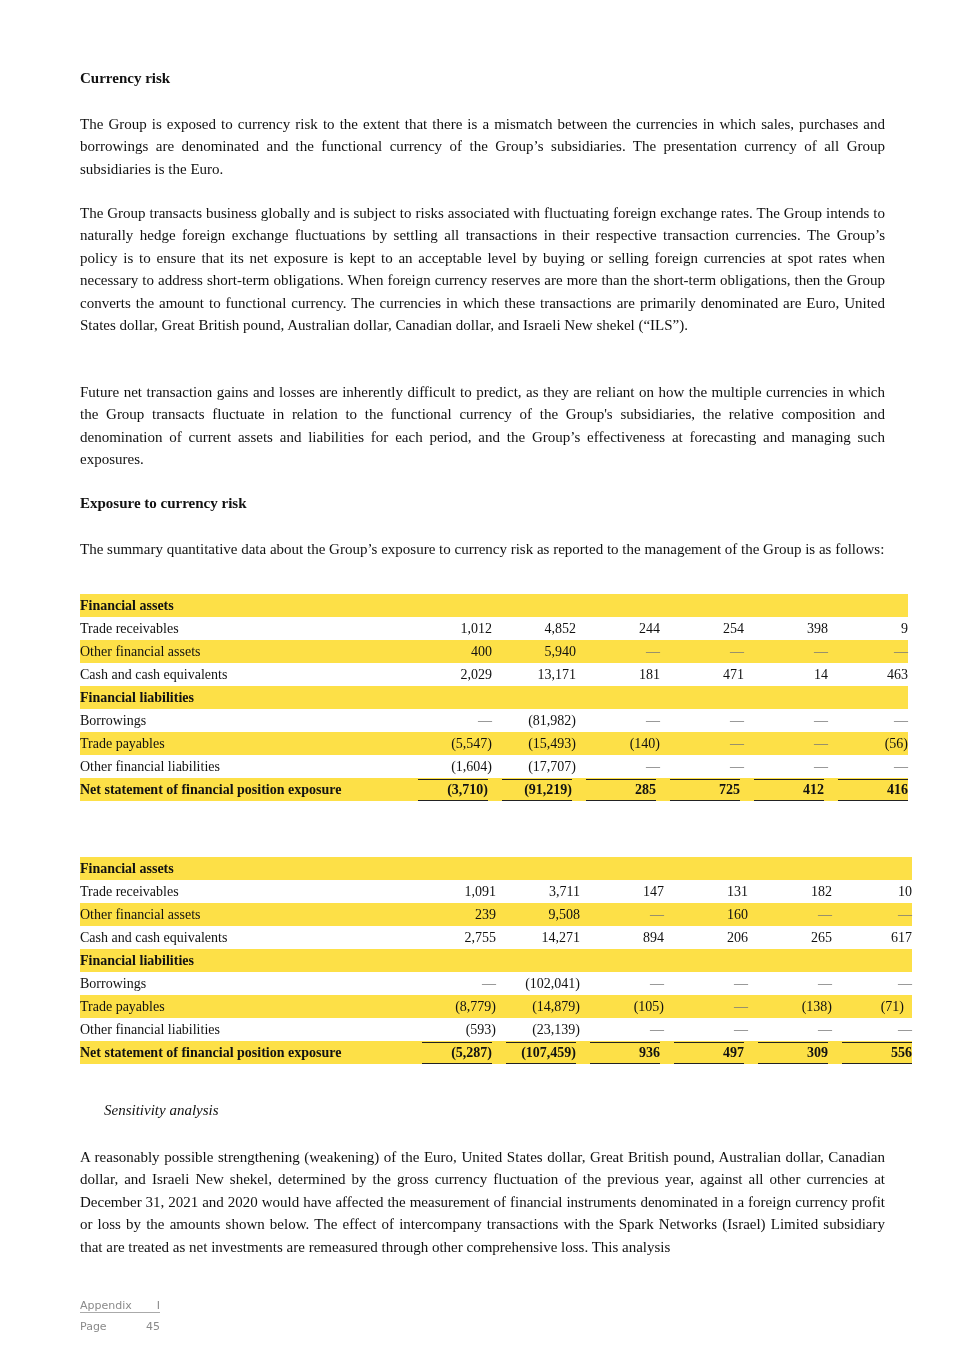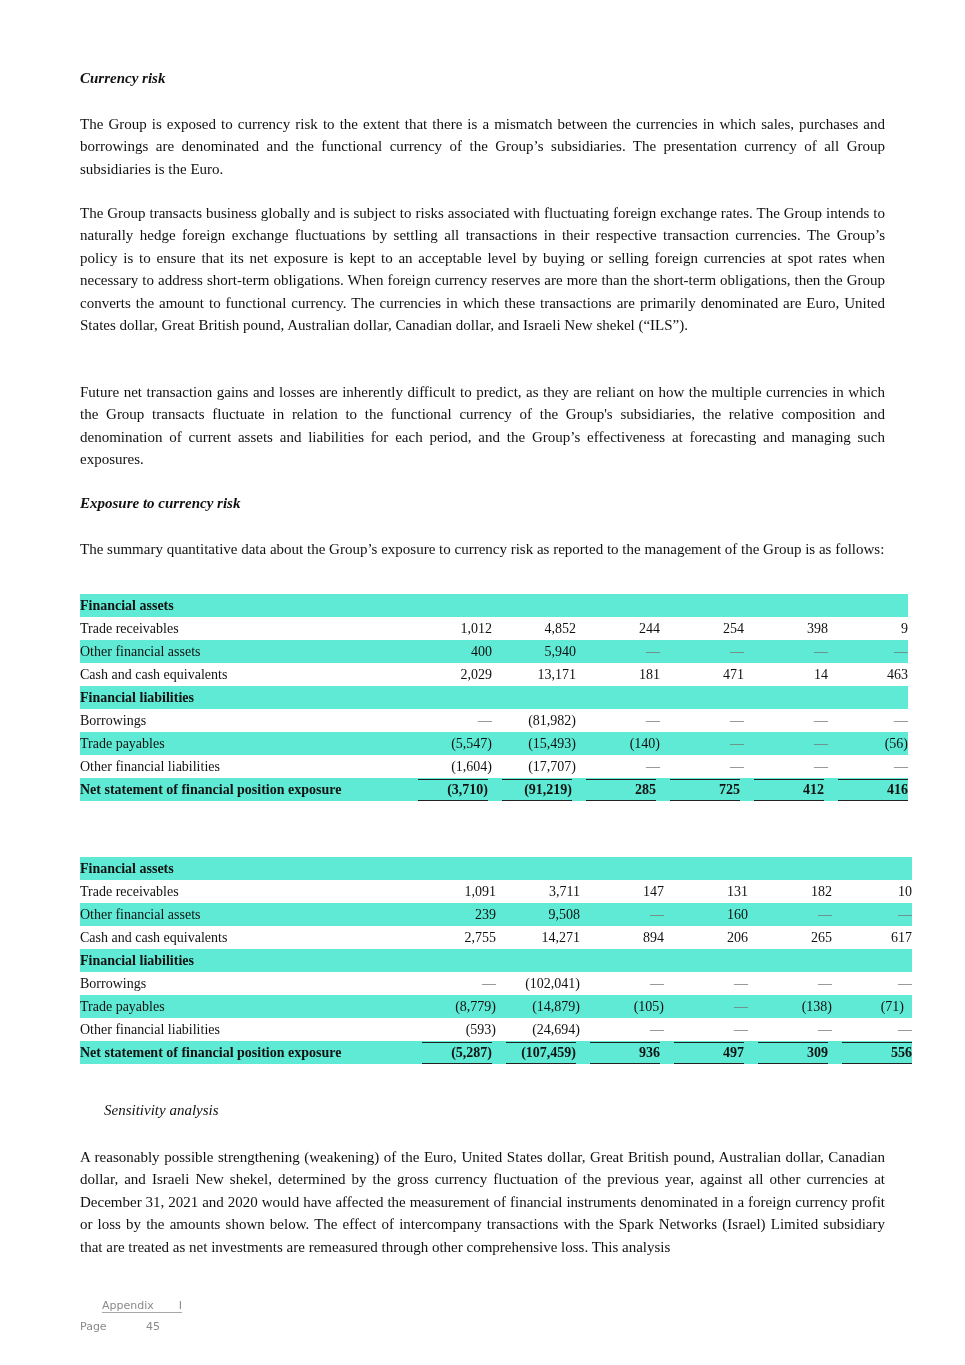--- a/index.html
+++ b/index.html
@@ -1,40 +1,40 @@
 <!DOCTYPE html>
 <html><head>
 <meta charset="utf-8">
 <style>
   html, body { margin: 0; padding: 0; background: #ffffff; }
   body { width: 965px; height: 1365px; position: relative; overflow: hidden;
          font-family: "Liberation Serif", "DejaVu Serif", serif; color: #111; }
   .page { position: absolute; left: 80px; top: 0; width: 805px; }
-  .heading-italic { position: absolute; left: 0; font-style: italic; font-weight: bold; font-size: 15px; }
+  .heading-italic { position: absolute; left: 0; font-weight: bold; font-size: 15px; }
   .subheading-italic { position: absolute; left: 0; font-style: italic; font-size: 15px; margin-left: 24px; }
   .para { position: absolute; left: 0; width: 805px; font-size: 15px; line-height: 22.4px;
           text-align: justify; text-align-last: left; }
   table.fx { position: absolute; left: 0; border-collapse: separate; border-spacing: 0;
              font-size: 14px; }
   table.fx td, table.fx th { padding: 0; height: 23px; line-height: 23px; white-space: nowrap; }
   table.fx th { font-weight: bold; text-align: center; vertical-align: bottom; height: 22px; line-height: 20px; }
   th .hd { display: block; border-bottom: 2px solid #222; margin: 0 4px; }
   th.first .hd { margin-left: 0; text-align: left; padding-left: 4px; }
-  tr.shade td { background: #5eead4; }
+  tr.shade td { background: #fde047; }
   td.label { padding-left: 4px; }
   td.indent { padding-left: 15px; }
   td.sect { font-weight: bold; padding-left: 4px; }
   td.num { text-align: right; padding-right: 6px; }
   td.num span { display: inline-block; }
   tr.total td { font-weight: bold; }
   tr.total td.num .cell { display: block; border-top: 1.5px solid #222; border-bottom: 1.5px solid #222;
                           margin: 0 0 0 10px; padding-right: 0; line-height: 20px; }
   .dash { color: #777; }
   .footer { position: absolute; left: 80px; font-family: "DejaVu Sans", sans-serif; font-size: 11px; color: #8a8a8a; }
-  .footer-appendix { top: 1299px; width: 80px; border-bottom: 1px solid #aaa; display: flex; justify-content: space-between; margin-left: 22px; }
+  .footer-appendix { top: 1299px; width: 80px; border-bottom: 1px solid #aaa; display: flex; justify-content: space-between; }
   .footer-page { top: 1320px; width: 80px; display: flex; justify-content: space-between; }
 </style>
 </head>
 <body>
 
 <div class="page">
 
   <div class="heading-italic" style="top:70px;">Currency risk</div>
 
   <div class="para" style="top:113px;">The Group is exposed to currency risk to the extent that there is a mismatch between the currencies in which sales, purchases and borrowings are denominated and the functional currency of the Group’s subsidiaries. The presentation currency of all Group subsidiaries is the Euro.</div>
@@ -200,21 +200,21 @@
       <td class="num">(8,779)</td>
       <td class="num">(14,879)</td>
       <td class="num">(105)</td>
       <td class="num dash">—</td>
       <td class="num">(138)</td>
       <td class="num" style="padding-right:8px">(71)</td>
     </tr>
     <tr>
       <td class="indent">Other financial liabilities</td>
       <td class="num">(593)</td>
-      <td class="num">(24,694)</td>
+      <td class="num">(23,139)</td>
       <td class="num dash">—</td>
       <td class="num dash">—</td>
       <td class="num dash">—</td>
       <td class="num dash">—</td>
     </tr>
     <tr class="shade total">
       <td class="label">Net statement of financial position exposure</td>
       <td class="num" style="padding-right:4px">
             <span class="cell">(5,287)</span>
           </td>

